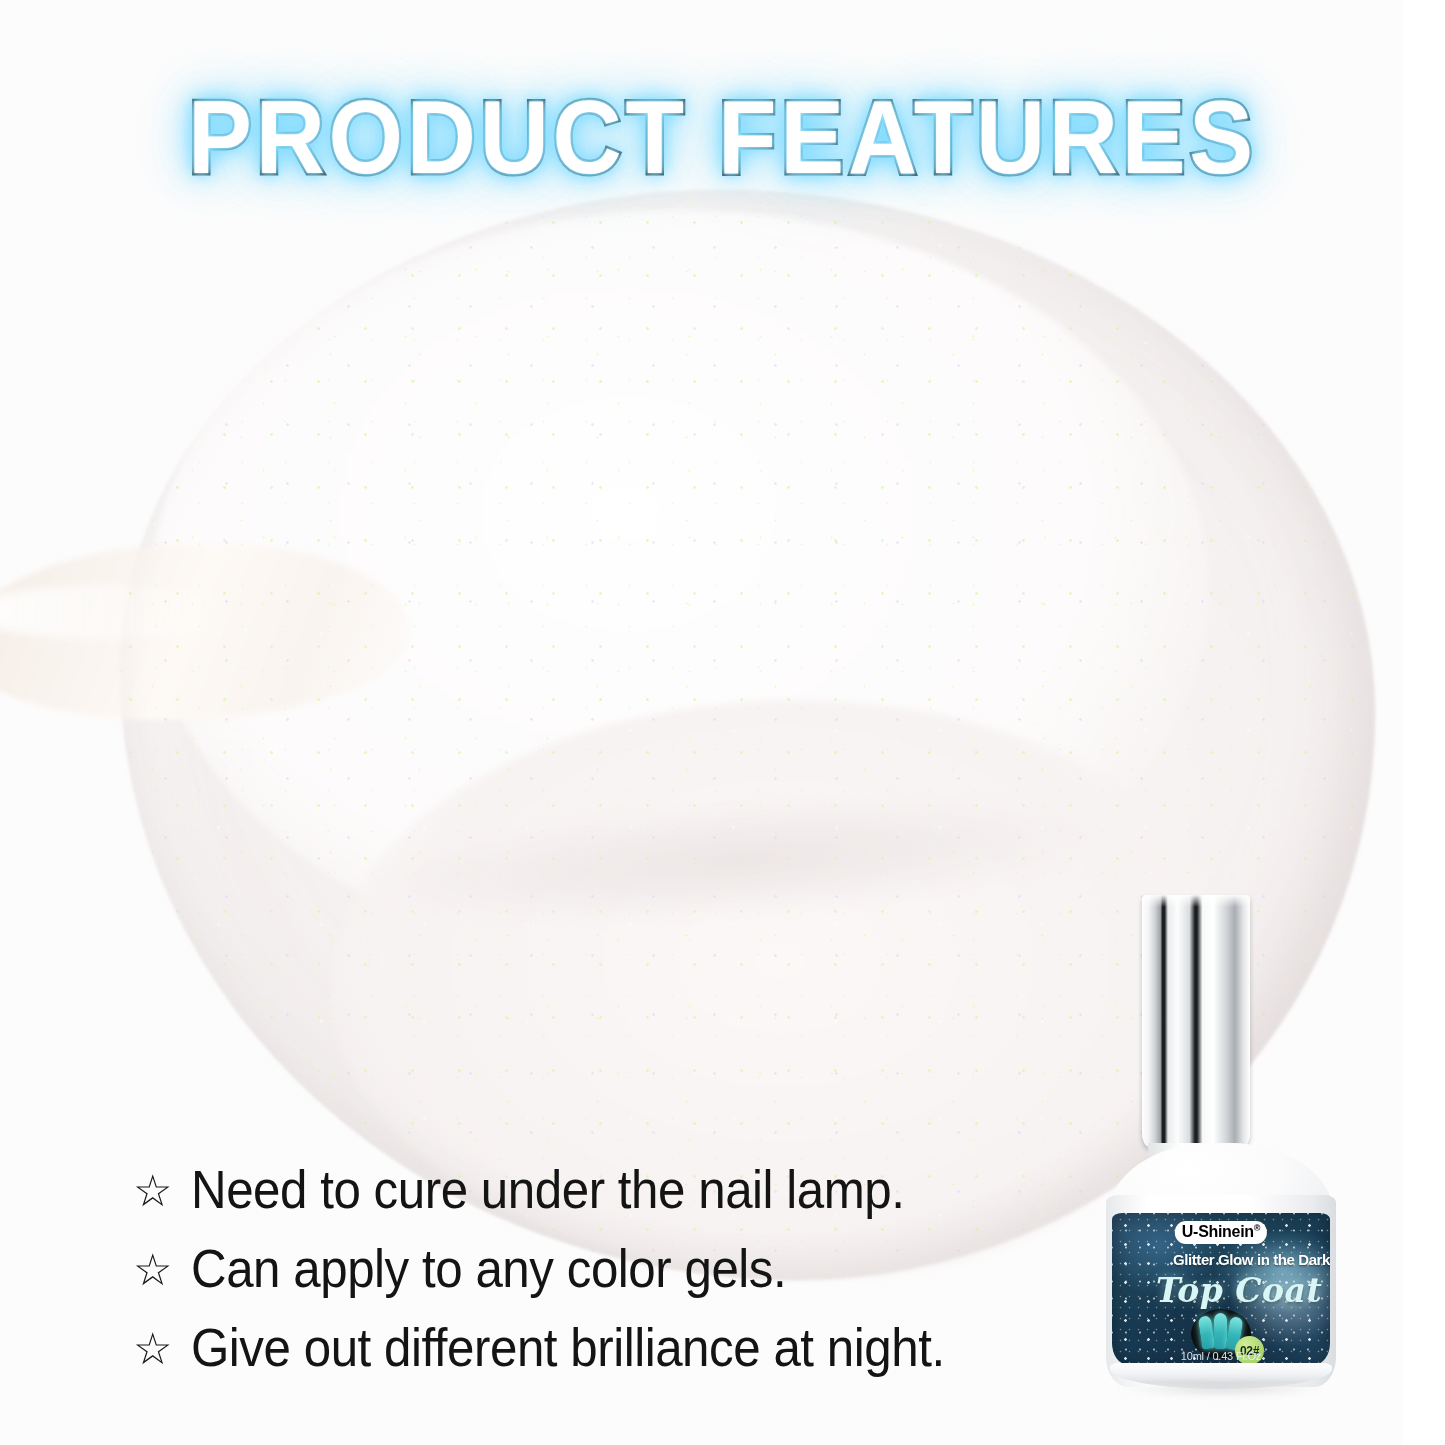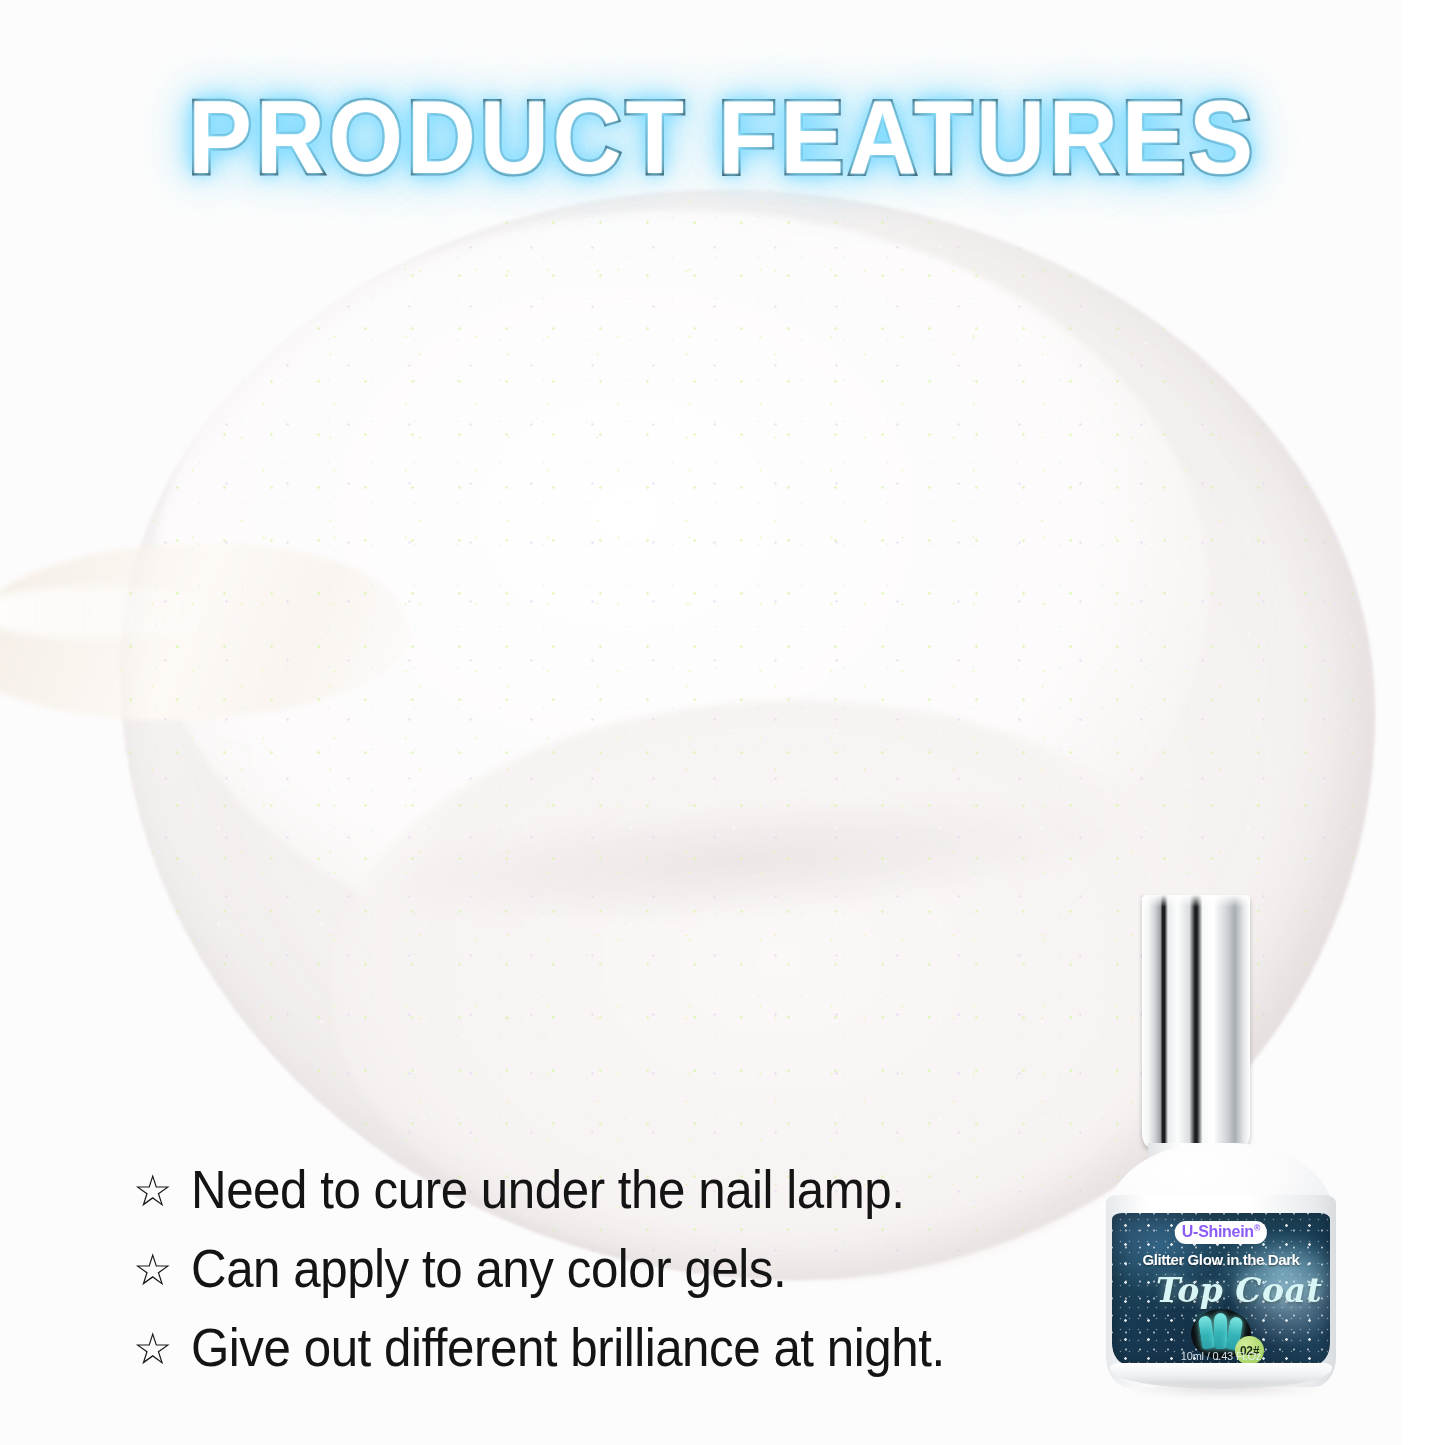--- a/index.html
+++ b/index.html
@@ -281,31 +281,31 @@
   .brand-pill {
     position: absolute;
     left: 50%;
     top: 8px;
     transform: translateX(-50%);
     background: #ffffff;
     border-radius: 11px;
     padding: 1px 7px 2px;
     font-size: 16px;
     font-weight: bold;
-    color: #8b5cf6;
+    color: #000000;
     letter-spacing: -0.3px;
     white-space: nowrap;
     line-height: 1.25;
   }
   .brand-pill sup { font-size: 9px; }
   .label-sub {
     position: absolute;
     left: 0; right: 0;
     top: 38px;
-    text-align: center;
+    text-align: right;
     font-size: 15px;
     font-weight: bold;
     color: #ffffff;
     letter-spacing: -0.4px;
     white-space: nowrap;
     text-shadow: 0 1px 2px rgba(0,0,0,0.5);
   }
   .label-script {
     position: absolute;
     left: 0; right: 0;

